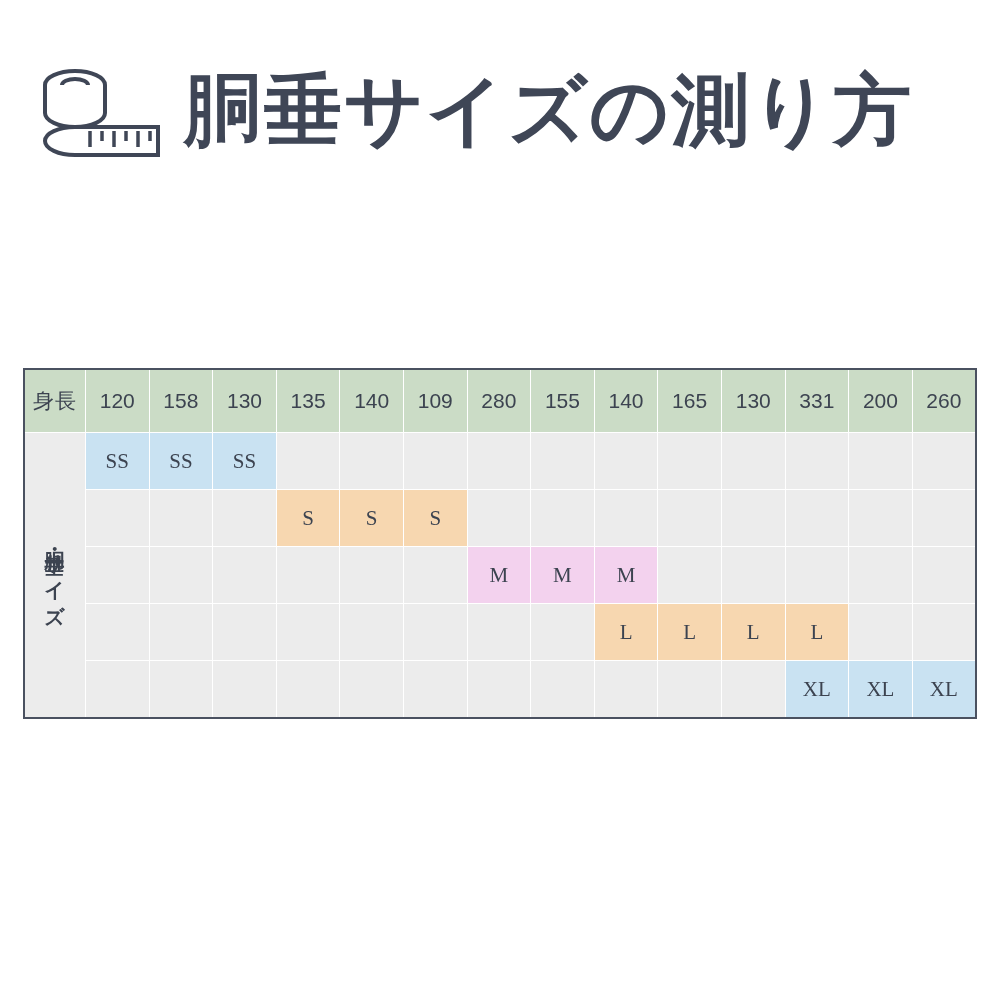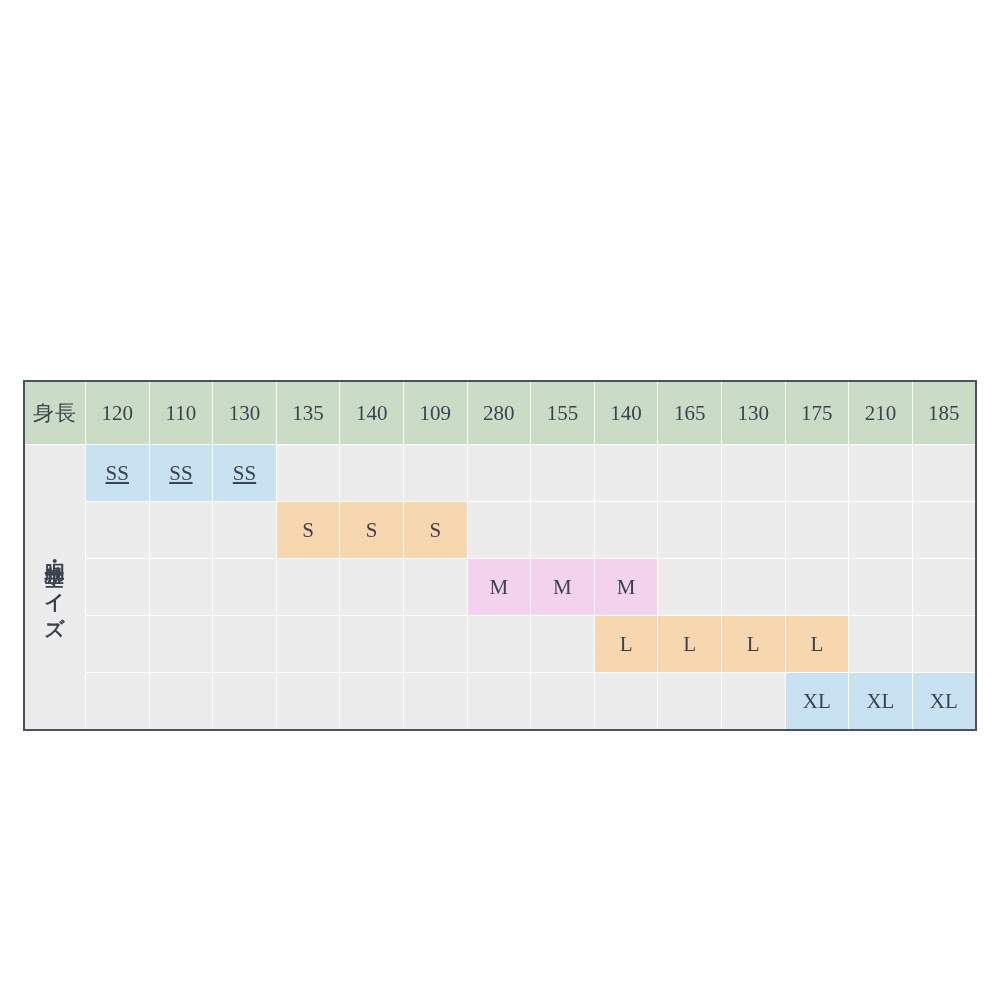--- a/index.html
+++ b/index.html
@@ -51,21 +51,20 @@
     position: absolute;
     left: 23px;
     top: 368px;
     width: 954px;
   }
   table.size-table {
     border-collapse: collapse;
     table-layout: fixed;
     width: 954px;
     border: 2px solid #4a5160;
-    margin-top: 12px;
   }
   table.size-table td,
   table.size-table th {
     border: 1px solid #ffffff;
     text-align: center;
     vertical-align: middle;
     font-size: 21px;
     font-weight: 400;
     color: #3c4350;
     padding: 0;
@@ -77,21 +76,21 @@
   }
   td.corner {
     background: #cbdcc6;
     font-size: 20px;
     font-weight: 700;
     letter-spacing: 1px;
     width: 60px;
     font-family: "DejaVu Sans", "Liberation Sans", sans-serif;
   }
   td.col-head {
-    font-family: Liberation Serif, serif;
+    font-family: Liberation Sans, sans-serif;
     font-size: 23px;
   }
 
   
   tr.body-row td {
     height: 56px;
     background: #ececec;
   }
   td.row-head {
     background: #fbeec8;
@@ -102,56 +101,78 @@
     font-weight: 700;
     letter-spacing: 2px;
     line-height: 1.2;
     writing-mode: vertical-rl;
     text-orientation: upright;
     margin: 0 auto;
     font-family: "DejaVu Sans", "Liberation Sans", sans-serif;
   }
 
   
-  td.cell-ss { background: #c9e2f2 !important; text-decoration: underline; }
+  td.cell-ss { background: #c9e2f2 !important; }
   td.cell-s  { background: #f7d7b0 !important; }
   td.cell-m  { background: #f3d2ee !important; }
   td.cell-l  { background: #f7d7b0 !important; }
   td.cell-xl { background: #c9e2f2 !important; }
   td.size-label {
     font-family: "Liberation Serif", "DejaVu Serif", serif;
     font-size: 24px;
     color: #3c4350;
   }
 </style>
 </head>
 <body>
 
 <div class="page">
 
+  <div class="header">
+    <span class="tape-icon">
+      <svg viewBox="0 0 132 112" width="132" height="112" aria-hidden="true">
+
+        <ellipse cx="45" cy="30" rx="30" ry="14" fill="#ffffff" stroke="#3f4656" stroke-width="4"></ellipse>
+        <ellipse cx="45" cy="30" rx="13" ry="6" fill="#ffffff" stroke="#3f4656" stroke-width="4"></ellipse>
+        <path d="M15 30 V58 A30 14 0 0 0 75 58 V30" fill="#ffffff" stroke="#3f4656" stroke-width="4"></path>
+        <path d="M32 30 V58" fill="none" stroke="#3f4656" stroke-width="0"></path>
+
+        <path d="M45 72 H128 V100 H45 A30 14 0 0 1 45 72 Z" fill="#ffffff" stroke="#3f4656" stroke-width="4"></path>
+        <g stroke="#3f4656" stroke-width="3.5">
+          <line x1="60" y1="76" x2="60" y2="92"></line>
+          <line x1="72" y1="76" x2="72" y2="86"></line>
+          <line x1="84" y1="76" x2="84" y2="92"></line>
+          <line x1="96" y1="76" x2="96" y2="86"></line>
+          <line x1="108" y1="76" x2="108" y2="92"></line>
+          <line x1="120" y1="76" x2="120" y2="86"></line>
+        </g>
+      </svg>
+    </span>
+    <span class="title">胴垂サイズの測り方</span>
+  </div>
 
   <div class="table-wrap">
     <table class="size-table">
       <tbody>
         <tr class="head-row">
           <td class="corner">身長</td>
           <td class="col-head">120</td>
-          <td class="col-head">110</td>
+          <td class="col-head">158</td>
           <td class="col-head">130</td>
           <td class="col-head">135</td>
           <td class="col-head">140</td>
           <td class="col-head">109</td>
           <td class="col-head">280</td>
           <td class="col-head">155</td>
           <td class="col-head">140</td>
           <td class="col-head">165</td>
           <td class="col-head">130</td>
-          <td class="col-head">175</td>
-          <td class="col-head">210</td>
-          <td class="col-head">185</td>
+          <td class="col-head">331</td>
+          <td class="col-head">200</td>
+          <td class="col-head">260</td>
         </tr>
 
         <tr class="body-row">
           <td class="row-head" rowspan="5">
             <div class="row-head-label">胴・垂サイズ</div>
           </td>
           <td class="size-label cell-ss">SS</td>
           <td class="size-label cell-ss">SS</td>
           <td class="size-label cell-ss">SS</td>
           <td></td>

